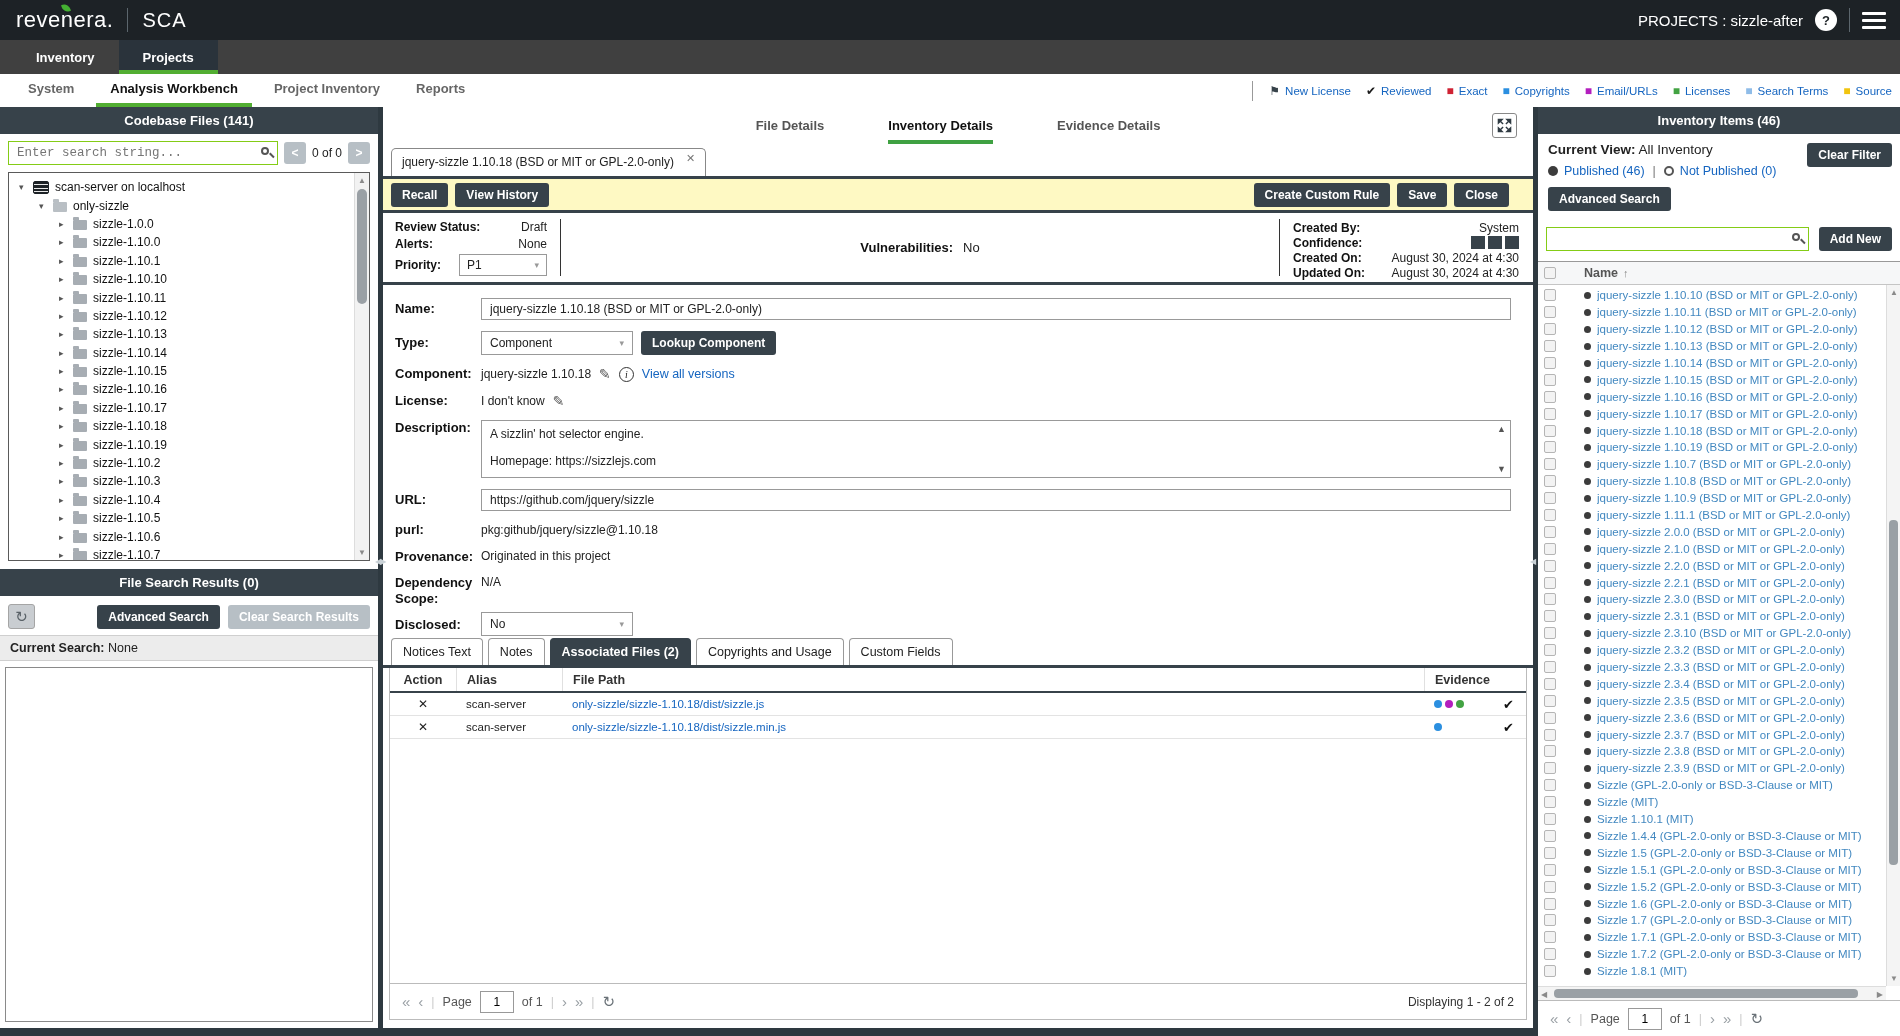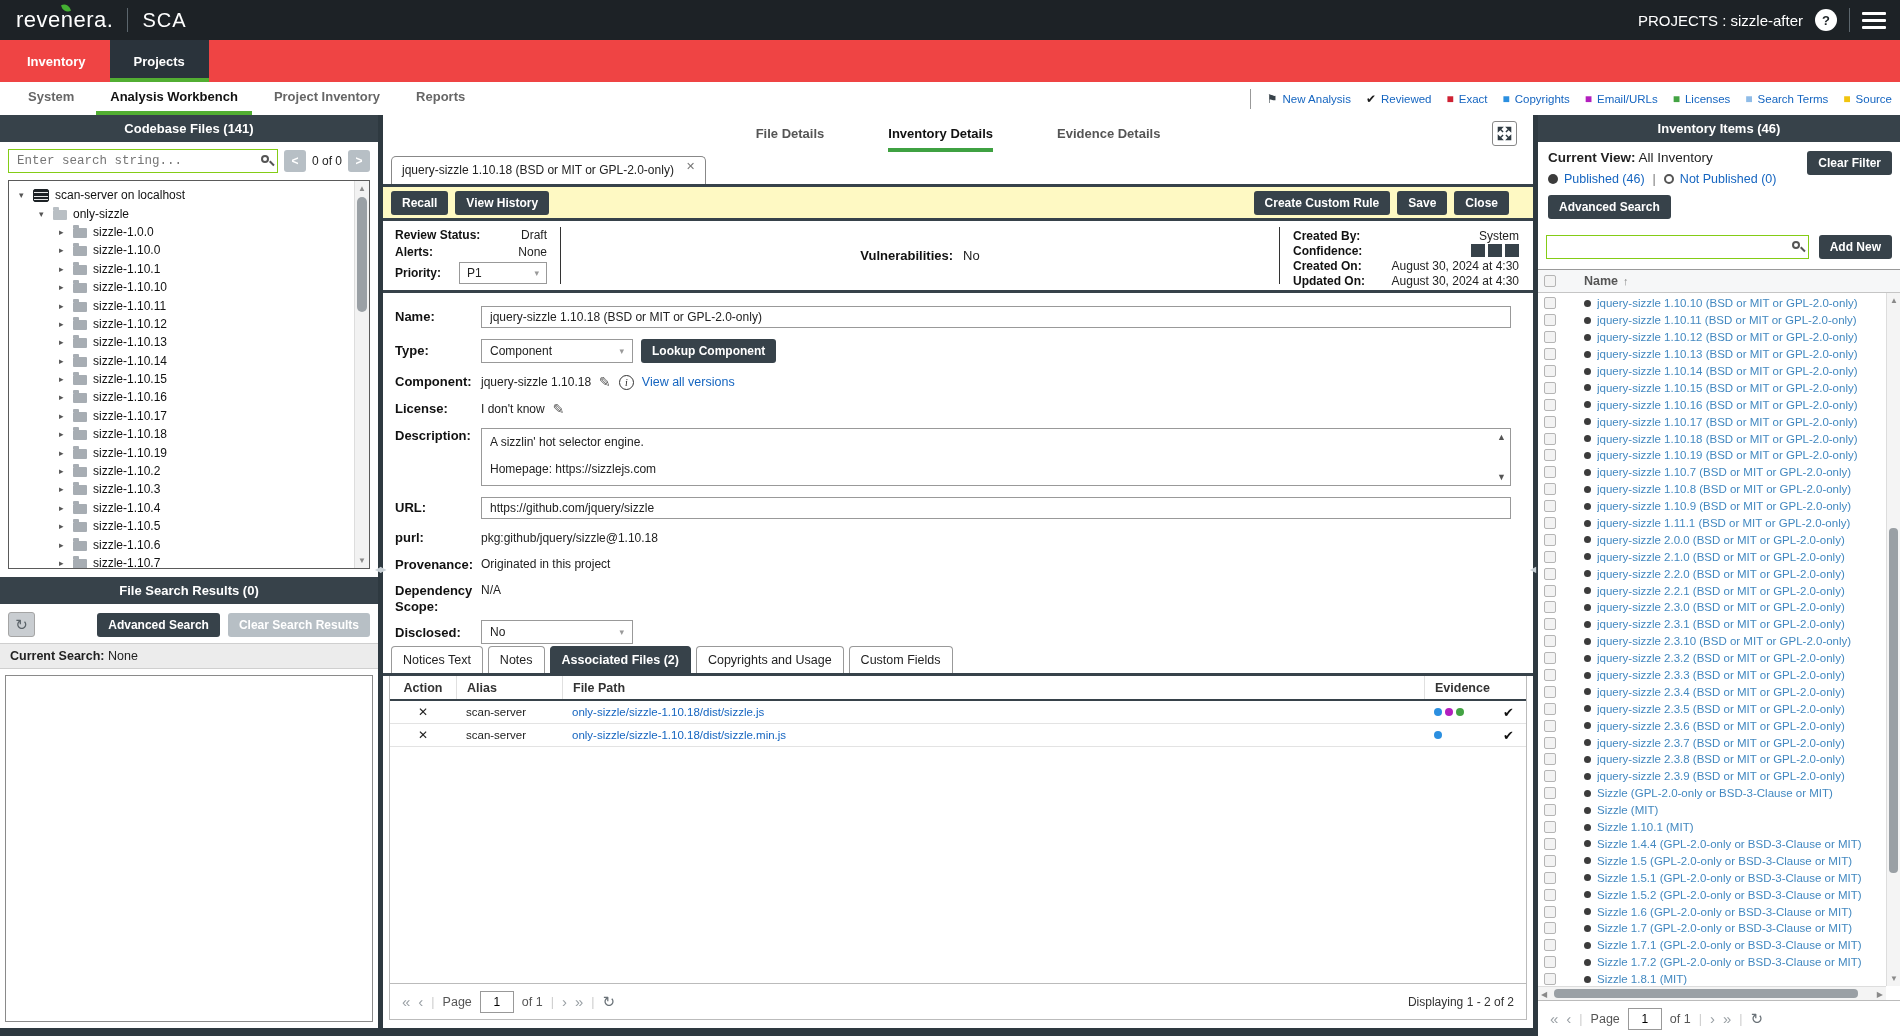--- a/index.html
+++ b/index.html
@@ -16,21 +16,21 @@
 .brand-sep{width:1px;height:24px;background:#5c666d;margin:0 14px}
 .product{font-size:20px;letter-spacing:1px;color:#fff}
 .topbar-right{display:flex;align-items:center;gap:12px;color:#fff}
 .project-label{font-size:15px}
 .help-circle{width:22px;height:22px;border-radius:50%;background:#fff;color:#1d2226;font-weight:bold;font-size:13px;display:flex;align-items:center;justify-content:center;cursor:pointer}
 .top-sep{width:1px;height:24px;background:#5c666d}
 .hamburger{display:flex;flex-direction:column;gap:4px;width:24px;cursor:pointer}
 .hamburger i{height:3px;background:#fff;border-radius:1px}
 
 
-.main-tabs{height:42px;background:#ef4444;display:flex;padding-left:3px;flex:none}
+.main-tabs{height:34px;background:#404040;display:flex;padding-left:12px;flex:none}
 .mt{color:#fff;font-weight:bold;font-size:13px;padding:0 24px;display:flex;align-items:center;cursor:pointer}
 .mt.active{background:#2a333b;border-bottom:4px solid #52ae32;padding-top:4px}
 
 
 .subnav{height:33px;background:#fff;display:flex;align-items:center;justify-content:space-between;padding:0 8px 0 14px;flex:none}
 .sub-tabs{display:flex;height:100%}
 .st{font-weight:bold;font-size:13px;color:#666;padding:0 14px;display:flex;align-items:center;height:100%;border-bottom:4px solid transparent;margin-right:8px;cursor:pointer}
 .st.active{color:#111;border-bottom-color:#52ae32}
 .legend{display:flex;align-items:center;gap:15px;border-left:1px solid #999;padding-left:16px;height:20px}
 .lg-item{display:flex;align-items:center;gap:5px;white-space:nowrap}
@@ -225,21 +225,21 @@
 
         <div class="st">
           <span>Reports</span>
         </div>
 
     </div>
     <div class="legend">
 
         <span class="lg-item">
           <span class="lg-icon" style="color: rgb(55, 66, 74);">⚑</span>
-          <a class="lg-label">New Analysis</a>
+          <a class="lg-label">New License</a>
         </span>
 
         <span class="lg-item">
           <span class="lg-icon" style="color: rgb(26, 26, 26);">✔</span>
           <a class="lg-label">Reviewed</a>
         </span>
 
         <span class="lg-item">
           <span class="lg-icon" style="color: rgb(207, 34, 51);">■</span>
           <a class="lg-label">Exact</a>

